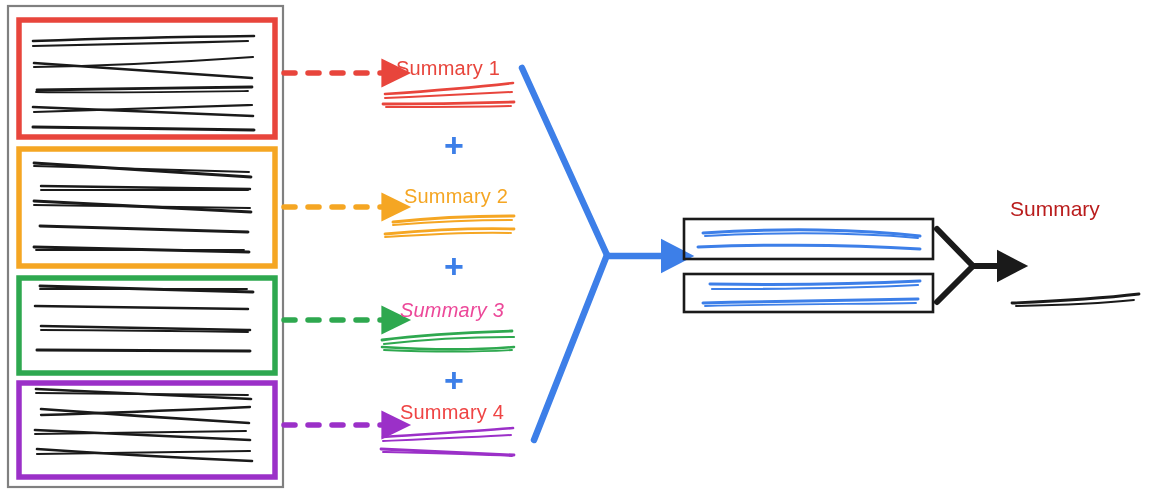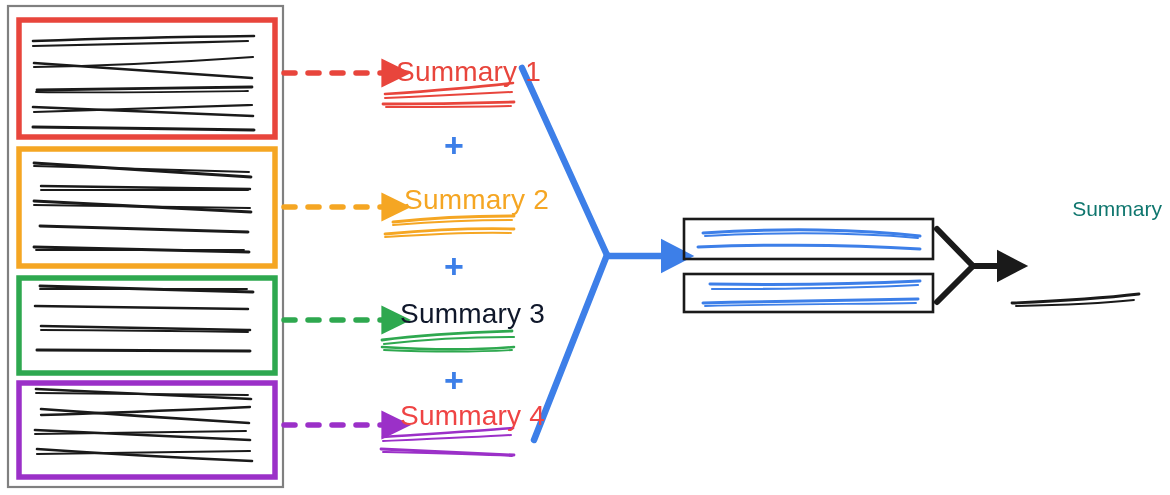--- a/index.html
+++ b/index.html
@@ -23,35 +23,35 @@
     width: 1170px;
     height: 495px;
   }
   .lbl {
     position: absolute;
     white-space: nowrap;
     font-weight: 400;
     line-height: 1.0;
   }
   .summary-label {
-    font-size: 28px;
+    font-size: 20px;
     letter-spacing: 0.2px;
   }
   .sos-label {
     font-size: 27px;
     font-weight: 700;
     text-align: center;
     line-height: 1.25;
     color: #3d7fe8;
   }
   .final-label {
     font-size: 21px;
-    text-align: right;
+    text-align: left;
     line-height: 1.28;
-    color: #0f766e;
+    color: #b91c1c;
   }
 </style>
 </head>
 <body>
 
 <div id="canvas">
 
   <svg id="svgroot" viewBox="0 0 1170 495" xmlns="http://www.w3.org/2000/svg">
 
     <defs>
@@ -178,21 +178,21 @@
     <line x1="971" y1="266" x2="1003" y2="266" stroke="#1A1A1A" stroke-width="6.0" stroke-linecap="butt" marker-end="url(#ah-black)"></line>
 
     <g stroke="#1A1A1A" fill="none" stroke-linecap="round">
       <path d="M1012,303 C1060,301 1105,298 1139,294" stroke-width="2.8"></path>
       <path d="M1016,306 C1062,305 1105,303 1134,300" stroke-width="1.9"></path>
     </g>
   </svg>
 
   <div class="lbl summary-label" style="left:396px; top:58px; color:#E8453C;">Summary 1</div>
   <div class="lbl summary-label" style="left:404px; top:186px; color:#F5A623;">Summary 2</div>
-  <div class="lbl summary-label" style="left:400px; top:300px; color:#0f172a;">Summary 3</div>
+  <div class="lbl summary-label" style="left:400px; top:300px; color:#ec4899;font-style:italic;">Summary 3</div>
   <div class="lbl summary-label" style="left:400px; top:402px; color:#ef4444;">Summary 4</div>
 
   <div class="lbl" style="left:444px; top:128px; font-size:34px; font-weight:700; color:#3D7FE8;">+</div>
   <div class="lbl" style="left:444px; top:249px; font-size:34px; font-weight:700; color:#3D7FE8;">+</div>
   <div class="lbl" style="left:444px; top:363px; font-size:34px; font-weight:700; color:#3D7FE8;">+</div>
 
   <div class="lbl sos-label" style="left:684px; top:138px; width:249px;">
   </div>
 
   <div class="lbl final-label" style="left:1010px; top:196px; width:152px;">

